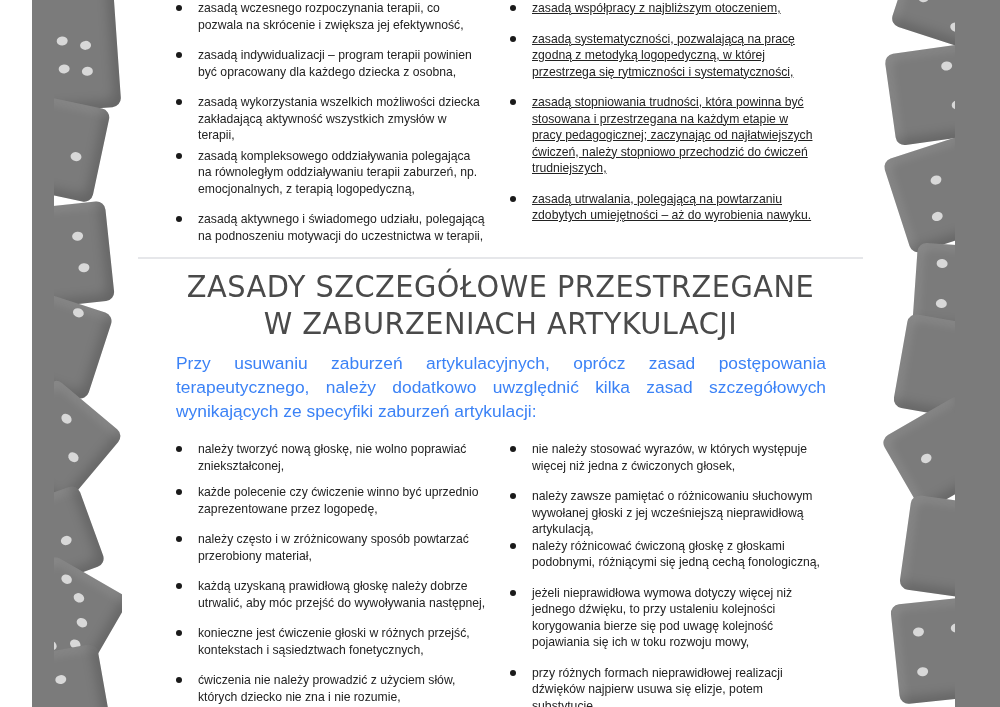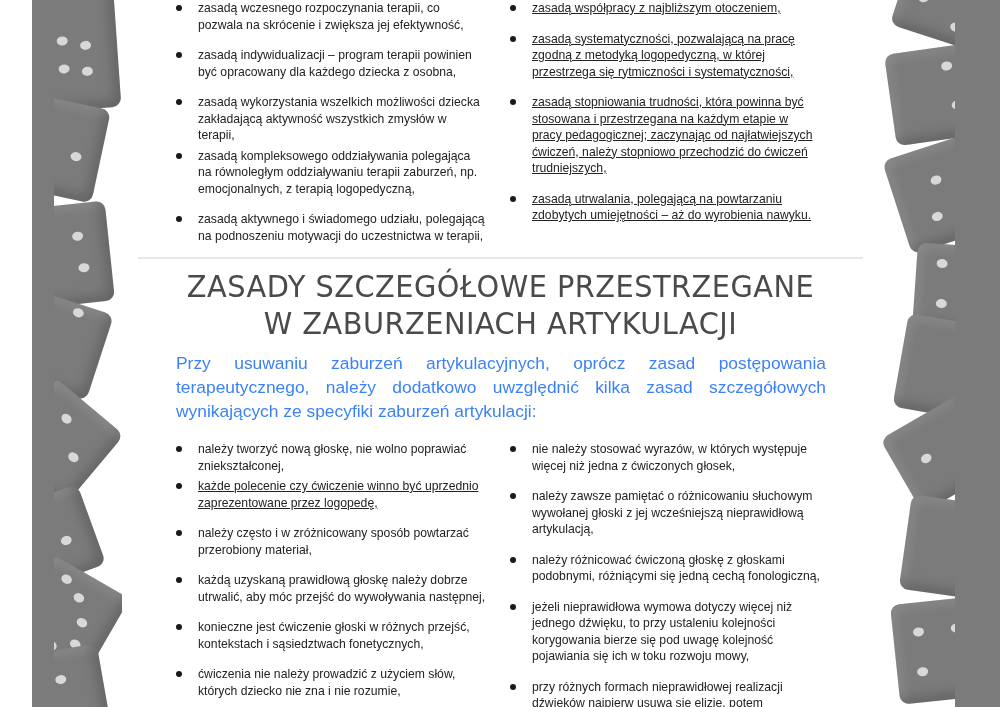--- a/index.html
+++ b/index.html
@@ -183,21 +183,21 @@
       <div>W ZABURZENIACH ARTYKULACJI</div>
     </div>
 
     <div class="intro">Przy usuwaniu zaburzeń artykulacyjnych, oprócz zasad postępowania terapeutycznego, należy dodatkowo uwzględnić kilka zasad szczegółowych wynikających ze specyfiki zaburzeń artykulacji:</div>
 
     <div class="col c1" style="top:441px;">
       <div class="item" style="margin-top:0px;">
         <span class="bullet"></span>
         <span class="text">należy tworzyć nową głoskę, nie wolno poprawiać zniekształconej,</span>
       </div>
-      <div class="item" style="margin-top:4px;text-decoration:underline;">
+      <div class="item" style="margin-top:10px;">
         <span class="bullet"></span>
         <span class="text">każde polecenie czy ćwiczenie winno być uprzednio zaprezentowane przez logopedę,</span>
       </div>
       <div class="item" style="margin-top:14px;">
         <span class="bullet"></span>
         <span class="text">należy często i w zróżnicowany sposób powtarzać przerobiony materiał,</span>
       </div>
       <div class="item" style="margin-top:14px;">
         <span class="bullet"></span>
         <span class="text">każdą uzyskaną prawidłową głoskę należy dobrze utrwalić, aby móc przejść do wywoływania następnej,</span>
@@ -214,21 +214,21 @@
 
     <div class="col c2" style="top:441px;">
       <div class="item" style="margin-top:0px;">
         <span class="bullet"></span>
         <span class="text">nie należy stosować wyrazów, w których występuje więcej niż jedna z ćwiczonych głosek,</span>
       </div>
       <div class="item" style="margin-top:14px;">
         <span class="bullet"></span>
         <span class="text">należy zawsze pamiętać o różnicowaniu słuchowym wywołanej głoski z jej wcześniejszą nieprawidłową artykulacją,</span>
       </div>
-      <div class="item" style="margin-top:14px;">
+      <div class="item" style="margin-top:0;">
         <span class="bullet"></span>
         <span class="text">należy różnicować ćwiczoną głoskę z głoskami podobnymi, różniącymi się jedną cechą fonologiczną,</span>
       </div>
       <div class="item" style="margin-top:14px;">
         <span class="bullet"></span>
         <span class="text">jeżeli nieprawidłowa wymowa dotyczy więcej niż jednego dźwięku, to przy ustaleniu kolejności korygowania bierze się pod uwagę kolejność pojawiania się ich w toku rozwoju mowy,</span>
       </div>
       <div class="item" style="margin-top:14px;">
         <span class="bullet"></span>
         <span class="text">przy różnych formach nieprawidłowej realizacji dźwięków najpierw usuwa się elizje, potem substytucje,</span>

